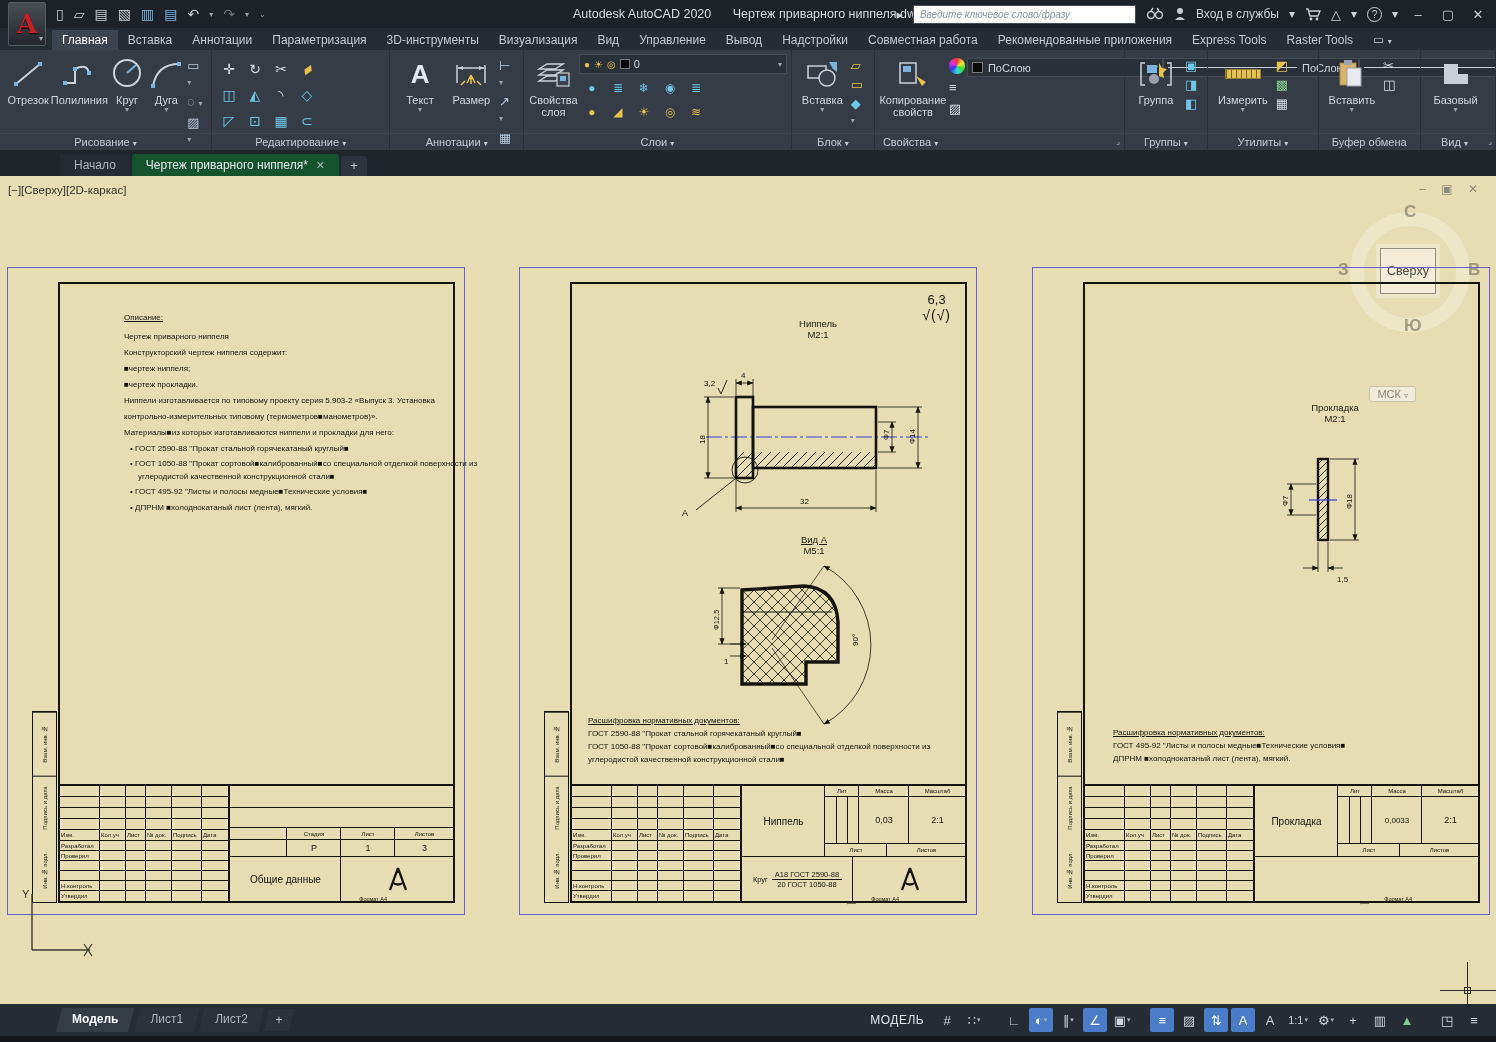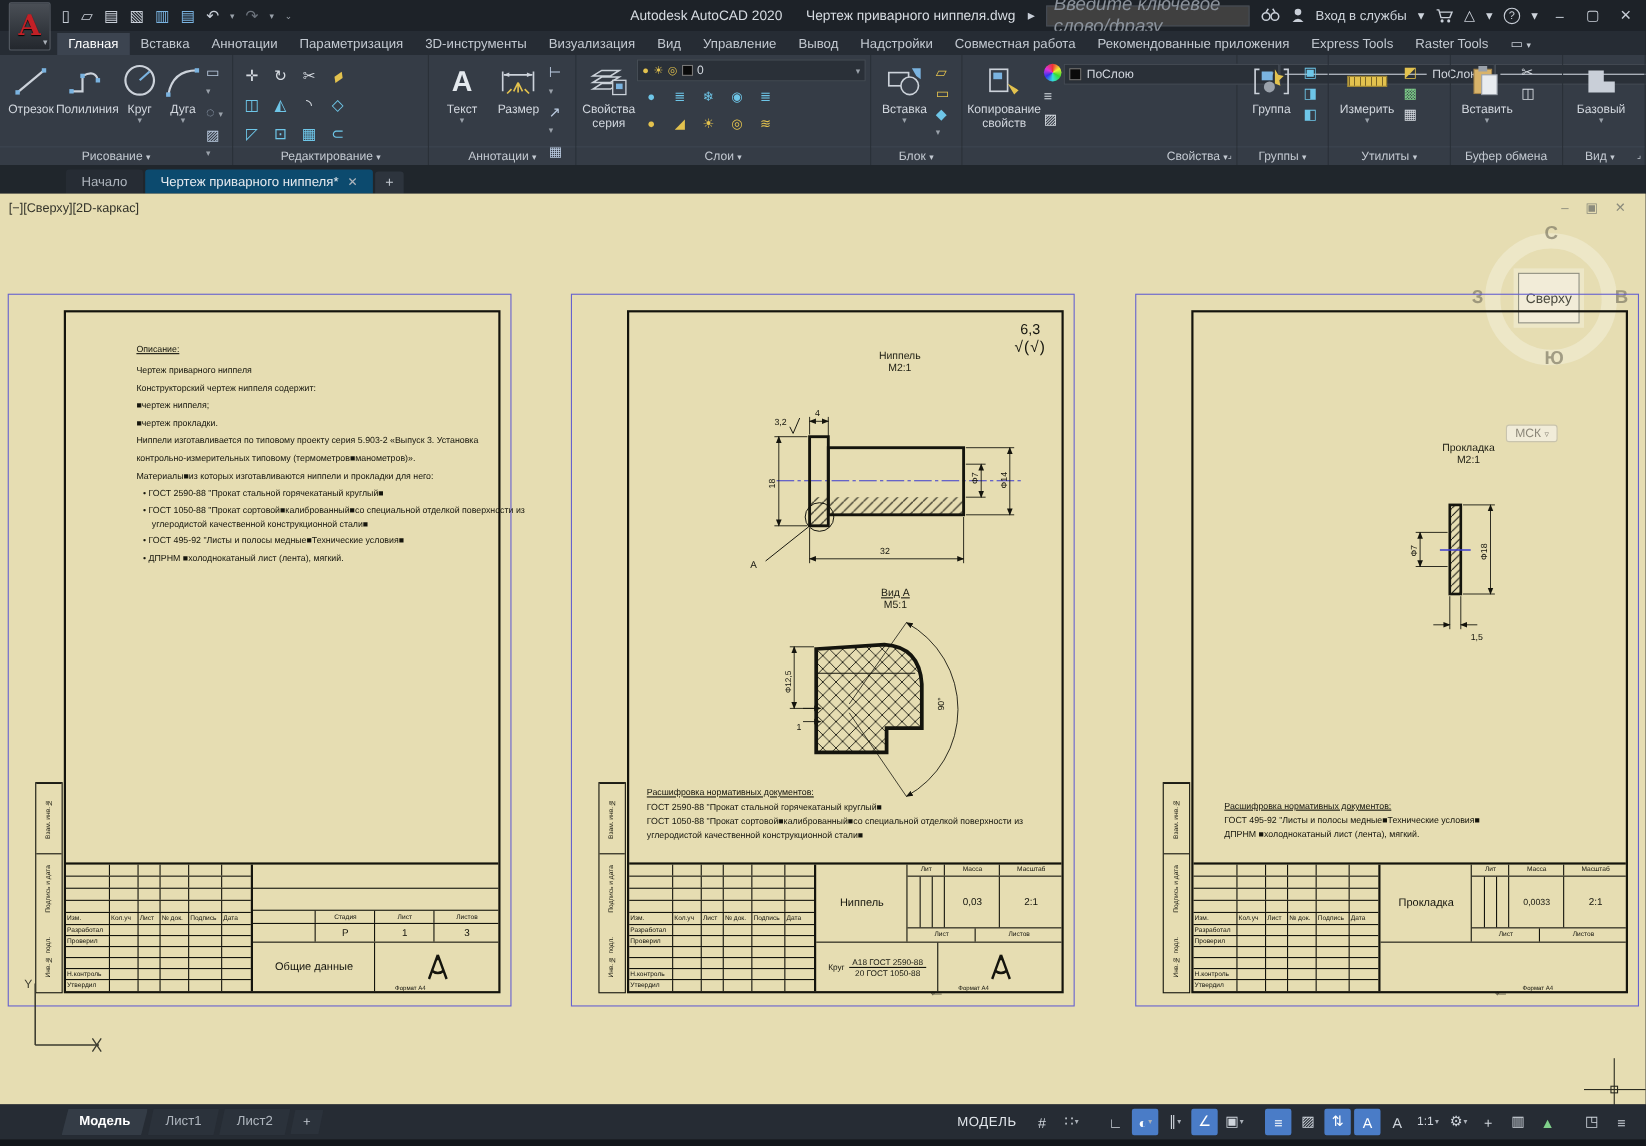--- a/index.html
+++ b/index.html
@@ -14,22 +14,22 @@
   #acad-logo .A { color:#c22026; font-size:26px; font-weight:bold; font-family:"DejaVu Serif",serif; text-shadow:0 1px 1px #000; }
   #acad-logo .dd { position:absolute; right:2px; bottom:2px; font-size:8px; color:#aab0b8; }
   .qat { display:flex; align-items:center; gap:10px; margin-left:56px; }
   .qat .qi { font-size:14px; color:#c9cfd8; cursor:default; }
   .qat .qi.blue { color:#7ab3e0; }
   .qat .ddm { font-size:8px; color:#9aa1aa; }
   .qat .dim { color:#6c737c; }
   #tb-title { position:absolute; left:0; right:0; text-align:center; font-size:12.5px; color:#d6dbe1; pointer-events:none; }
   #tb-title b { font-weight:normal; margin-right:18px;margin-top:29px; }
   #tb-right { position:absolute; right:8px; top:0; height:28px; display:flex; align-items:center; gap:10px; }
-  #searchbox { width:185px; height:19px; background:#404040; border:1px solid #454c55; color:#8b929b;
-    font-style:italic; font-size:17px; padding:0 6px; display:flex; align-items:center; }
+  #searchbox { width:223px; height:19px; background:#ffffff; border:1px solid #454c55; color:#8b929b;
+    font-style:italic; font-size:10px; padding:0 6px; display:flex; align-items:center; }
   .tbr-ic { color:#c9cfd8; font-size:13px; }
   .winbtn { color:#c9cfd8; font-size:13px; width:20px; text-align:center; }
   .mini-svg { display:inline-block; vertical-align:middle; }
 
   
   #tabsrow { position:absolute; left:0; top:28px; width:1496px; height:22px; background:#262c34; display:flex; align-items:flex-end; padding-left:52px; }
   .rtab { padding:3px 10px; font-size:12px; color:#c3c9d1; cursor:default; }
   .rtab.active { background:#3c4450; color:#fff; }
 
   
@@ -58,21 +58,21 @@
   .pdrop .line { flex:1; border-top:1px solid #c9cfd8; }
   .pdrop .dd { font-size:8px; color:#9aa1aa; }
   .cwheel { width:16px; height:16px; border-radius:50%; background:conic-gradient(#e33,#ee3,#3d3,#3dd,#33e,#d3d,#e33); }
   .ruler { width:36px; height:10px; background:#e3c24e; border:1px solid #9a8233;
     background-image:repeating-linear-gradient(90deg,#7a6526 0 1px,transparent 1px 5px); }
 
   
   #doctabs { position:absolute; left:0; top:150px; width:1496px; height:26px; background:#20262c; display:flex; align-items:flex-end; padding-left:60px; gap:2px; }
   .dtab { height:22px; display:flex; align-items:center; gap:8px; padding:0 14px; font-size:12px; color:#aeb5bd;
     background:#262c34; border-radius:3px 3px 0 0; }
-  .dtab.active { background:#0c4a6e; color:#e4e9ee;text-align:right; }
+  .dtab.active { background:#14532d; color:#e4e9ee;text-align:right; }
   .dtab .x { font-size:11px; color:#aeb5bd; }
   .dtab-plus { width:26px; height:20px; background:#2d343d; border-radius:3px 3px 0 0; color:#c3c9d1; text-align:center; line-height:19px; font-size:13px; }
 
   
   #canvas { position:absolute; left:0; top:176px; width:1496px; height:828px; background:#e6ddb2;text-decoration:underline; }
   #vplabel { position:absolute; left:8px; top:8px; font-size:11.5px; color:#33332a; }
   #vpwin { position:absolute; right:12px; top:6px; color:#8b8b7c; font-size:12px; letter-spacing:6px; }
 
   
   #viewcube { position:absolute; right:22px; top:32px; width:128px; height:128px; }
@@ -313,21 +313,21 @@
 
   <div class="panel" style="width:268px">
     <div class="bigbtn" style="width:56px">
       <div class="bicon">
         <svg width="36" height="26">
             <path d="M4 8 l8 -5 h16 l-8 5 z M4 14 l8 -5 h16 l-8 5 z M4 20 l8 -5 h16 l-8 5 z" fill="none" stroke="#ccd2da" stroke-width="1.4"></path>
         <rect x="22" y="12" width="12" height="13" fill="#3a414c" stroke="#ccd2da" stroke-width="1.2"></rect>
             <rect x="25" y="15" width="6" height="5" fill="#7ab3e0"></rect>
           </svg>
       </div>
-      <div class="blabel">Свойства серия</div>
+      <div class="blabel">Свойства слоя</div>
     </div>
     <div style="display:flex;flex-direction:column;gap:2px">
       <div class="ldrop">
         <span class="ygl" style="font-size:10px">●</span>
         <span class="ygl" style="font-size:10px">☀</span>
         <span class="ygl" style="font-size:10px">◎</span>
         <span class="sw"></span>
         <span>0</span>
         <span class="dd">▾</span>
       </div>
@@ -393,21 +393,21 @@
         <span class="line"></span>
         <span>ПоСлою</span>
         <span class="dd">▾</span>
       </div>
       <div class="pdrop">
         <span class="line"></span>
         <span>ПоСл...</span>
         <span class="dd">▾</span>
       </div>
     </div>
-    <div class="plabel" style="text-align:right;padding-left:8px">
+    <div class="plabel" style="text-align:left;padding-left:8px">
       <span>Свойства</span> <span class="dd">▾</span>
       <span style="float:right;margin-right:4px;font-size:8px">⌟</span>
     </div>
   </div>
 
   <div class="panel" style="width:88px">
     <div class="bigbtn">
       <div class="bicon">
         <svg width="34" height="28">
             <path d="M6 3 h-4 v22 h4 M28 3 h4 v22 h-4" fill="none" stroke="#ccd2da" stroke-width="1.5"></path>

